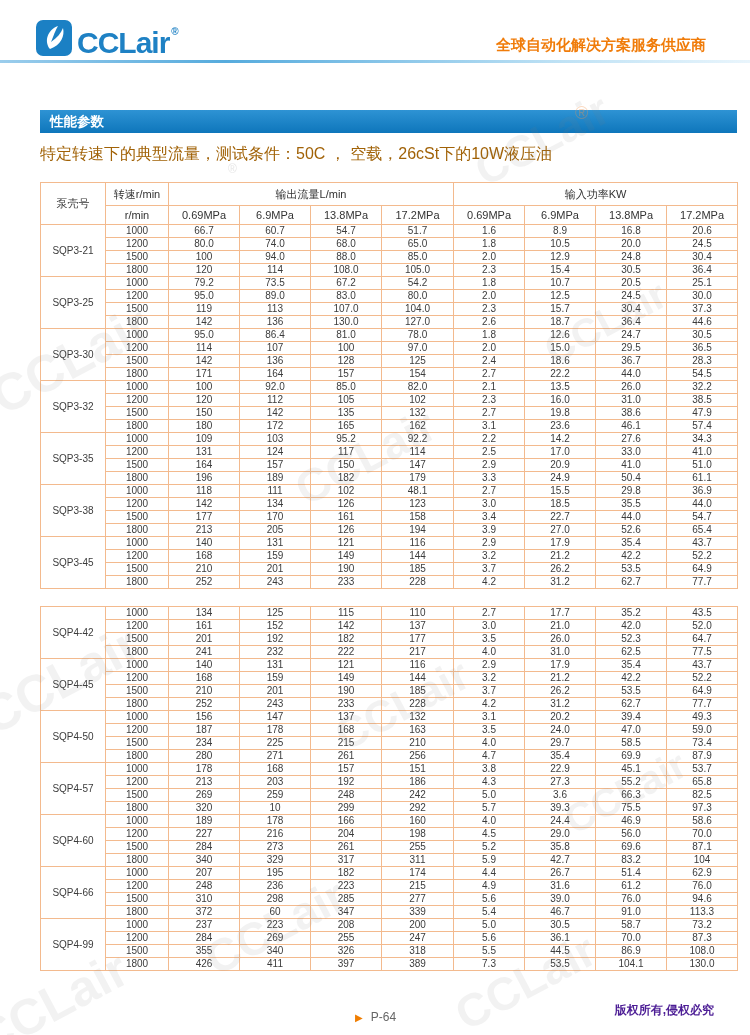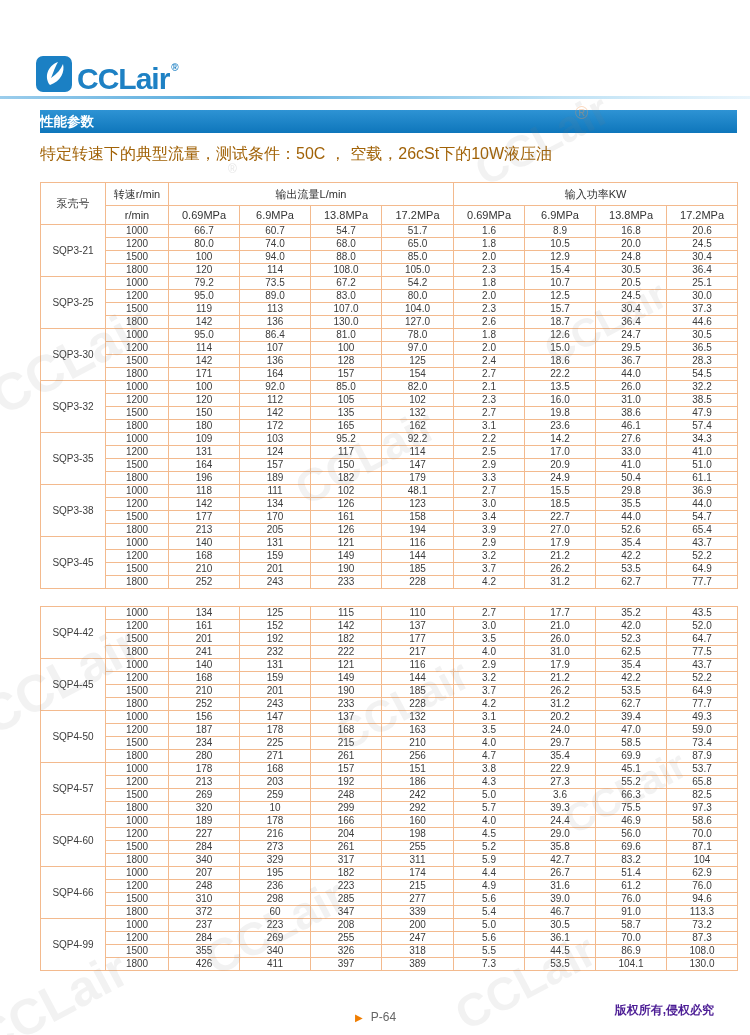--- a/index.html
+++ b/index.html
@@ -3,32 +3,32 @@
 <meta charset="utf-8">
 <style>
   * { margin:0; padding:0; box-sizing:border-box; }
   html,body { background:#e8e8e8; }
   .page {
     position:relative; width:750px; height:1035px; background:#ffffff;
     overflow:hidden; font-family:"Liberation Sans","DejaVu Sans",sans-serif;
     margin:0 auto;
   }
   
-  .hdr { position:absolute; top:0; left:0; width:750px; height:63px; background:#fff;margin-top:36px; }
+  .hdr { position:absolute; top:0; left:0; width:750px; height:63px; background:#fff; }
   .logo { position:absolute; left:36px; top:14px; display:flex; align-items:center; }
   .logo-icon { width:36px; height:36px; border-radius:7px; background:#1b80c4; position:relative; }
   .logo-text { font-size:30px; font-weight:bold; color:#1e81c4; letter-spacing:-1px; margin-left:5px; line-height:36px; }
   .logo-reg { font-size:10px; color:#1e81c4; vertical-align:18px; margin-left:2px; }
   .slogan { position:absolute; right:44px; top:36px; font-size:15px; font-weight:bold; color:#f07c0a; }
   .hdr-rule { position:absolute; top:60px; left:0; width:750px; height:3px;
     background:linear-gradient(90deg,#9bcdec 0%,#56abdd 30%,#bfe2f5 75%,#e9f5fc 100%); }
   
   .sec-bar { position:absolute; left:40px; top:110px; width:697px; height:23px;
     background:linear-gradient(180deg,#2e93d4,#0e76bb); color:#fff; font-size:13.5px;
-    font-weight:bold; line-height:23px; }
+    font-weight:bold; line-height:23px; padding-left:10px; }
   .subtitle { position:absolute; left:40px; top:144px; font-size:16px; color:#a16207; }
   
   .tblwrap { position:absolute; left:40px; top:182px; width:697px; }
   table.perf { border-collapse:collapse; table-layout:fixed; width:697px; }
   table.perf th, table.perf td {
     border:1px solid #f3ba8e; text-align:center; vertical-align:middle;
     padding:0; color:#3c3c3c; overflow:hidden; white-space:nowrap;
   }
   table.perf th { font-size:11px; font-weight:normal; color:#333; }
   tr.h1 th { height:23px; }
@@ -53,20 +53,21 @@
 
   <div class="hdr">
     <div class="logo">
       <div class="logo-icon">
         <svg width="36" height="36" viewBox="0 0 36 36">
           <path d="M14 29 C 8 22, 11 10, 22 6 C 18 13, 17 18, 15 22 C 21 18, 25 13, 27 8 C 29 16, 25 25, 14 29 Z" fill="#ffffff"></path>
         </svg>
       </div>
       <span class="logo-text"><span>CCLair</span><span class="logo-reg">®</span></span>
     </div>
+    <div class="slogan">全球自动化解决方案服务供应商</div>
     <div class="hdr-rule"></div>
   </div>
 
   <div class="sec-bar">
     <span>性能参数</span>
   </div>
   <div class="subtitle">特定转速下的典型流量，测试条件：50C ， 空载，26cSt下的10W液压油</div>
 
   <div class="tblwrap">
     <table class="perf">

